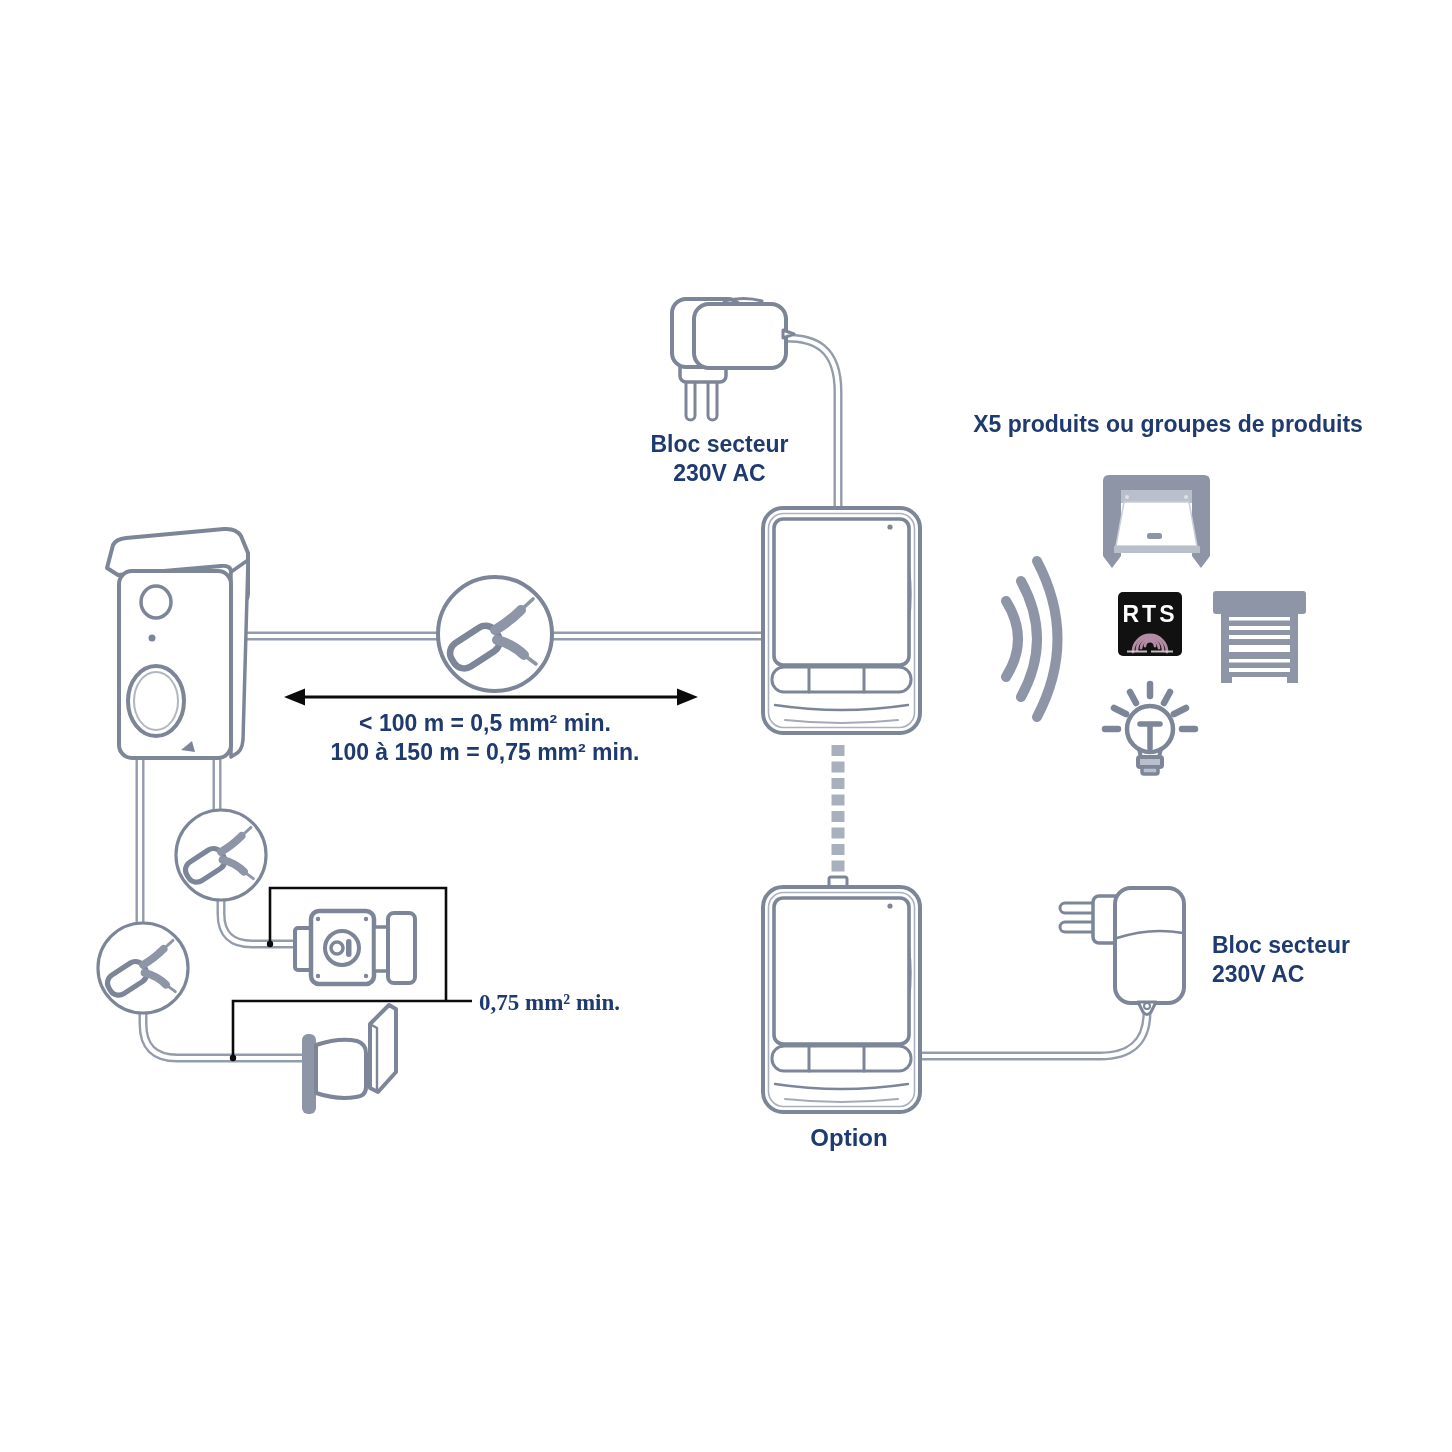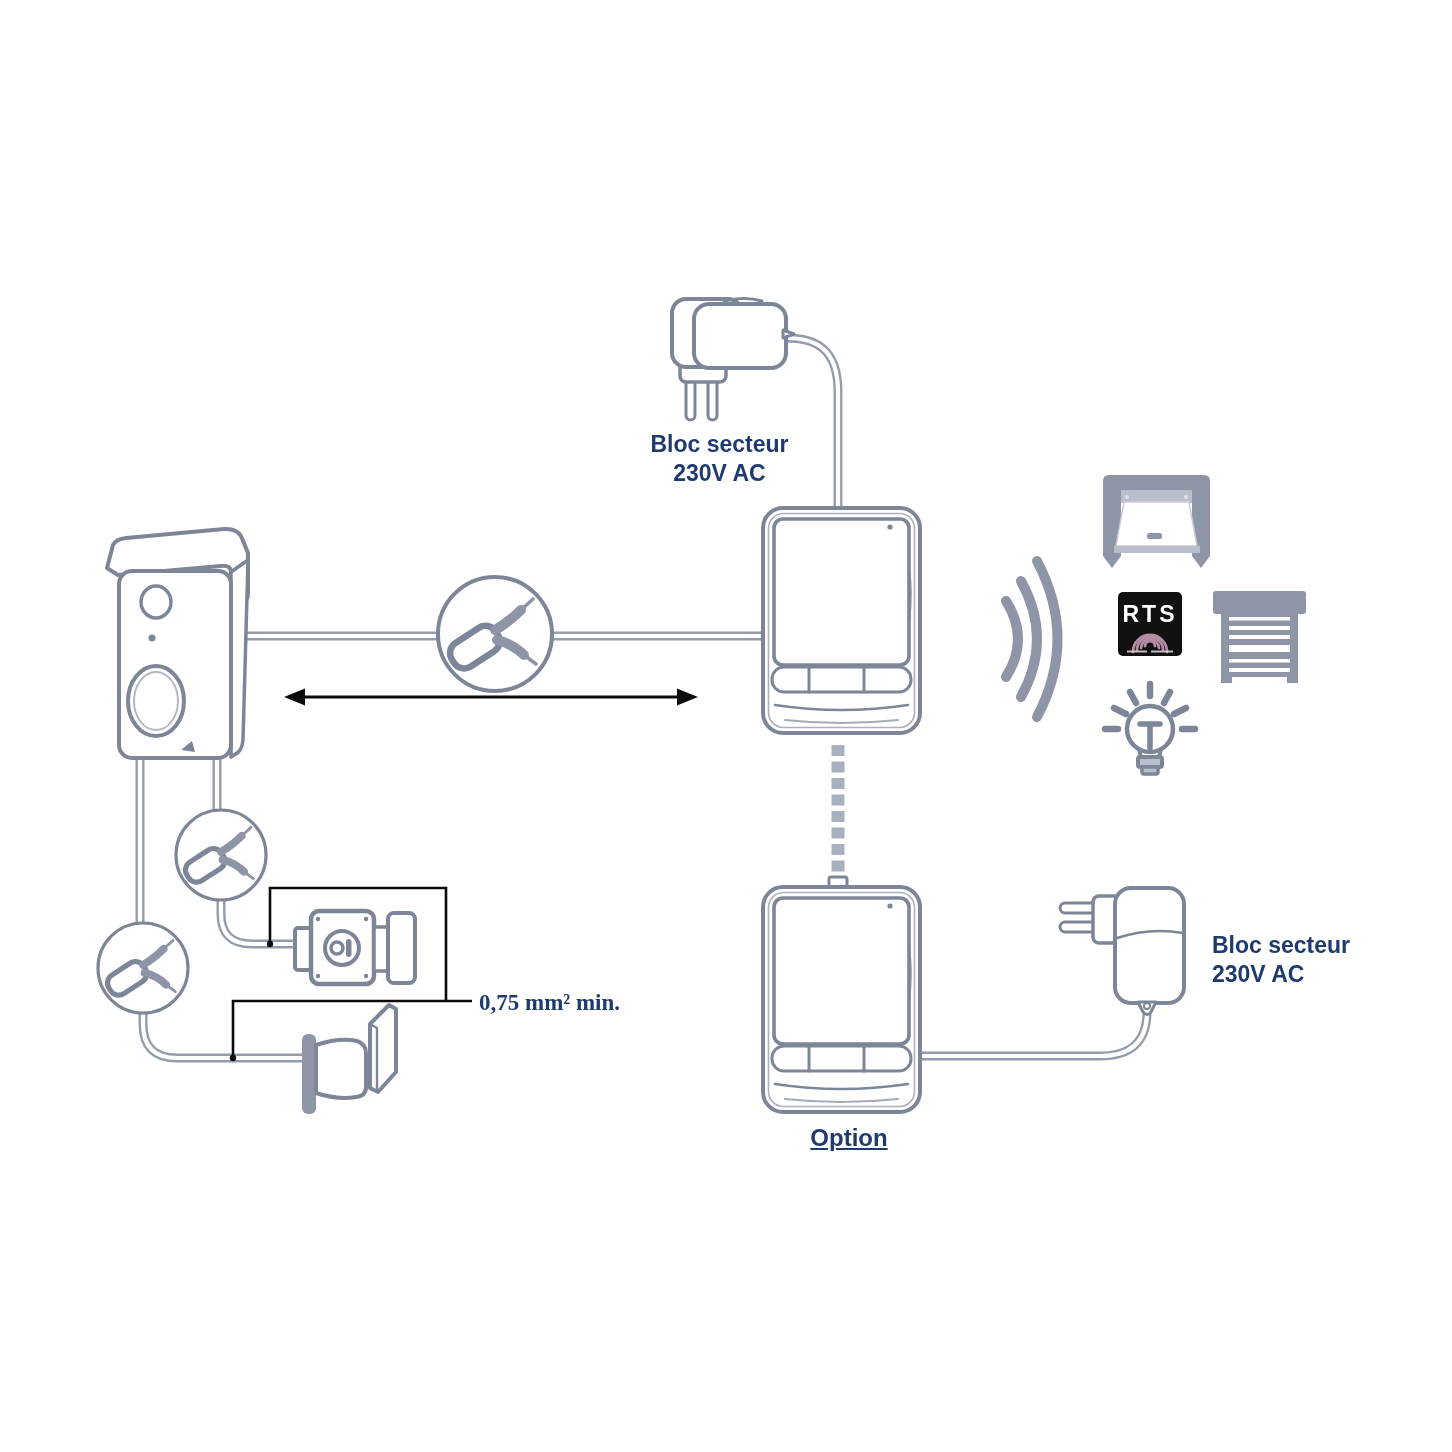--- a/index.html
+++ b/index.html
@@ -202,24 +202,29 @@
       <path d="M1182,729 L1195,729"></path>
     </g>
   </g>
 </svg>
 
 <div class="lbl ctr" style="left:637px;top:430px;width:165px;">
   <div>Bloc secteur</div>
   <div>230V AC</div>
 </div>
 
-
+<div class="lbl ctr" style="left:968px;top:410px;width:400px;">X5 produits ou groupes de produits</div>
+
+<div class="lbl ctr" style="left:290px;top:709px;width:390px;">
+  <div>&lt; 100 m = 0,5 mm² min.</div>
+  <div>100 à 150 m = 0,75 mm² min.</div>
+</div>
 
 <div class="lbl" style="left:479px;top:988px;font-family:Liberation Serif, serif;">0,75 mm² min.</div>
 
 <div class="lbl" style="left:1212px;top:931px;">
   <div>Bloc secteur</div>
   <div>230V AC</div>
 </div>
 
-<div class="lbl ctr" style="left:759px;top:1123px;width:180px;font-size:24px;text-decoration:underline;">Option</div>
+<div class="lbl ctr" style="left:759px;top:1123px;width:180px;font-size:24px;">Option</div>
 
 </div>
 
 </body></html>

